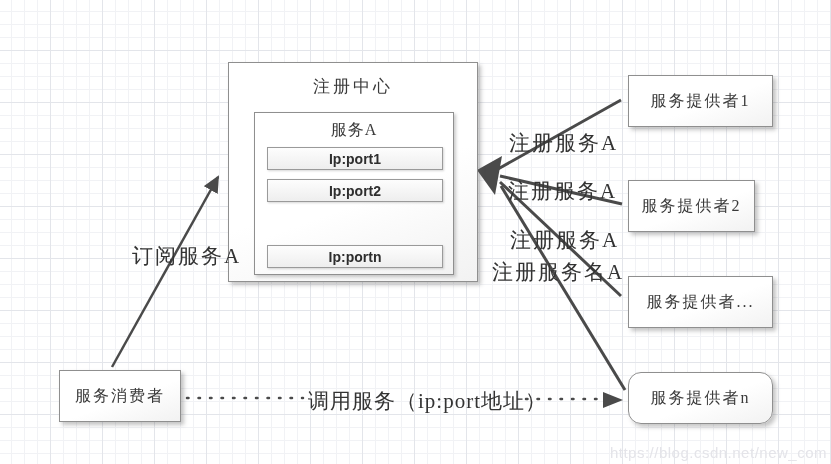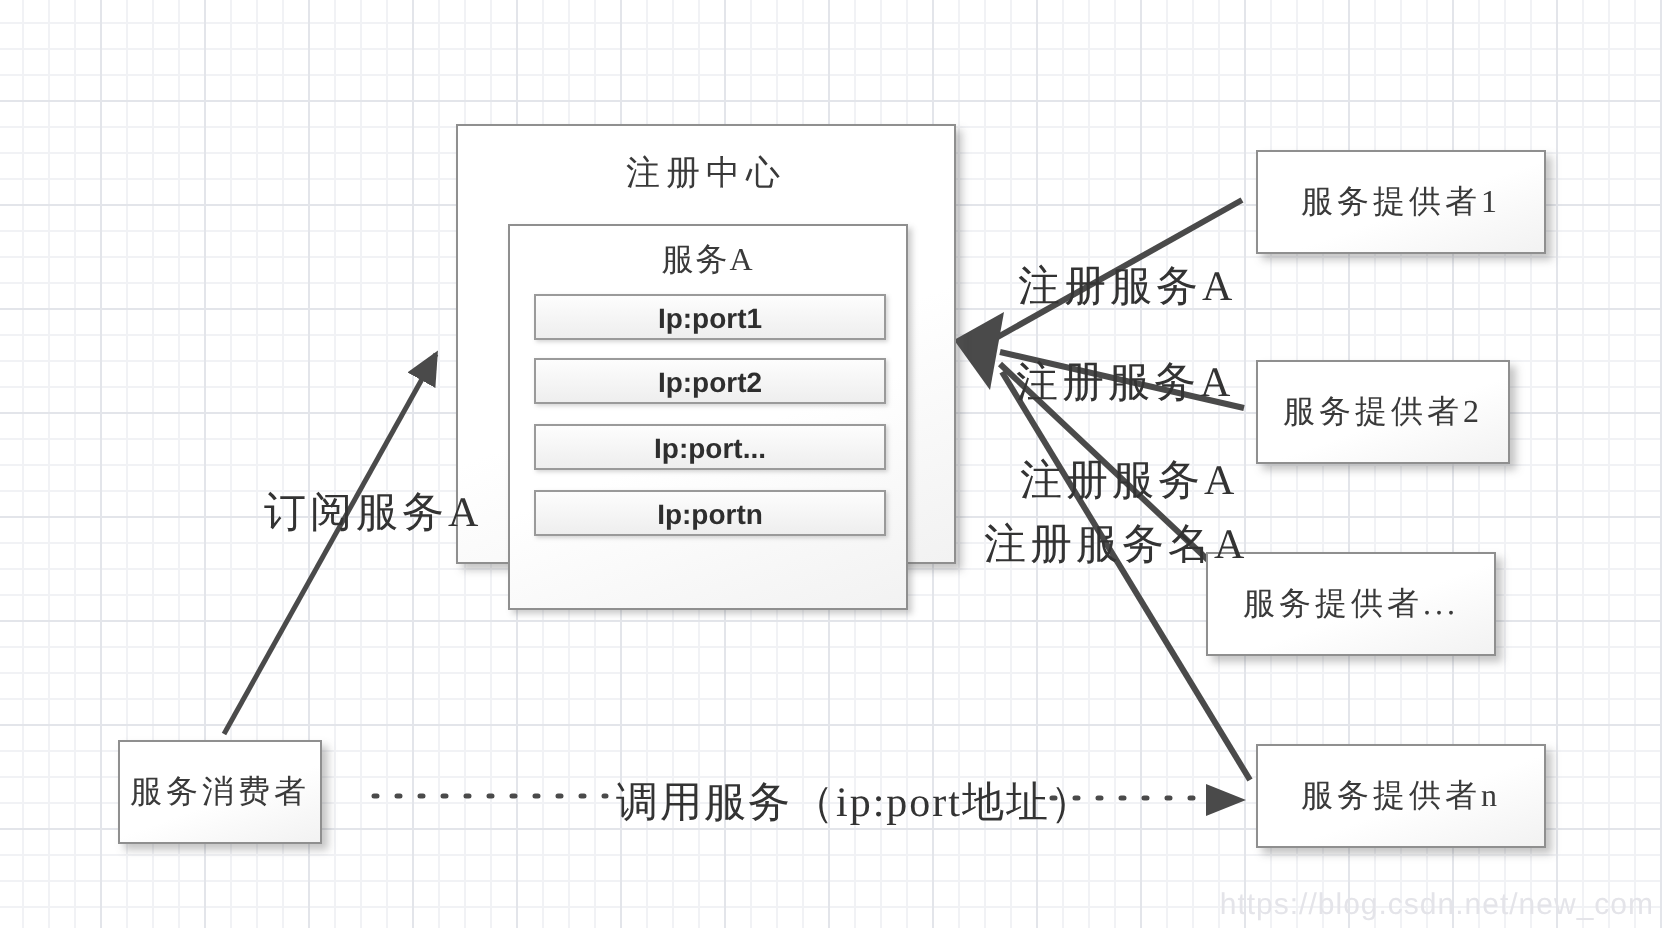--- a/index.html
+++ b/index.html
@@ -26,21 +26,21 @@
     border:1px solid #8f8f8f;
     box-shadow:3px 3px 4px rgba(90,90,90,0.35);
     box-sizing:border-box;
   }
   .registry{left:228px;top:62px;width:250px;height:220px;}
   .registry-title{
     text-align:center;margin-top:12px;
     font-size:17px;letter-spacing:3px;color:#3a3a3a;
   }
   .inner{
-    left:25px;top:49px;width:200px;height:193px;
+    left:25px;top:49px;width:200px;height:163px;
     box-shadow:2px 2px 3px rgba(90,90,90,0.3);
   }
   .service-title{
     text-align:center;margin-top:7px;
     font-size:16px;letter-spacing:1px;
   }
   .row{
     position:absolute;left:12px;width:176px;height:23px;
     background:linear-gradient(180deg,#fdfdfd,#eeeeee);
     border:1px solid #9a9a9a;
@@ -50,23 +50,23 @@
     font-family:"Liberation Sans","DejaVu Sans",sans-serif;
     font-size:14px;font-weight:600;color:#2e2e2e;
   }
   .r0{top:34px}.r1{top:66px}.r2{top:99px}.r3{top:132px}
   .node{
     display:flex;align-items:center;justify-content:center;
     font-size:16px;letter-spacing:2px;color:#3a3a3a;
   }
   .p1{left:628px;top:75px;width:145px;height:52px;}
   .p2{left:628px;top:180px;width:127px;height:52px;}
-  .p3{left:603px;top:276px;width:145px;height:52px;}
-  .p4{left:628px;top:372px;width:145px;height:52px;}
-  .consumer{left:59px;top:370px;width:102px;height:52px;}
+  .p3{left:628px;top:276px;width:145px;height:52px;}
+  .p4{left:628px;top:372px;width:145px;height:52px;border-radius:13px;}
+  .consumer{left:59px;top:370px;width:122px;height:52px;}
   .edge-label{
     position:absolute;white-space:nowrap;
     font-size:21px;letter-spacing:2px;color:#333333;
   }
   .lbl-sub{left:132px;top:242px;text-align:center;}
   .lbl-reg1{left:509px;top:129px;}
   .lbl-reg2{left:508px;top:177px;}
   .lbl-reg3{left:510px;top:226px;}
   .lbl-regname{left:492px;top:258px;}
   .lbl-invoke{left:308px;top:387px;letter-spacing:1px;}
@@ -101,21 +101,20 @@
     <line x1="526" y1="399" x2="598" y2="399" stroke="#4a4a4a" stroke-width="2.5" stroke-dasharray="1.5 10" stroke-linecap="round"></line>
     <polygon points="623,400 603,392 603,408" fill="#4a4a4a"></polygon>
   </svg>
 
   <div class="box registry">
     <div class="registry-title">注册中心</div>
     <div class="box inner">
       <div class="service-title">服务A</div>
       <div class="row r0">Ip:port1</div>
       <div class="row r1">Ip:port2</div>
-      <div class="row r2">Ip:port...</div>
       <div class="row r3">Ip:portn</div>
     </div>
   </div>
 
   <div class="box node p1">服务提供者1</div>
   <div class="box node p2">服务提供者2</div>
   <div class="box node p3">服务提供者...</div>
   <div class="box node p4">服务提供者n</div>
 
   <div class="box node consumer">服务消费者</div>

